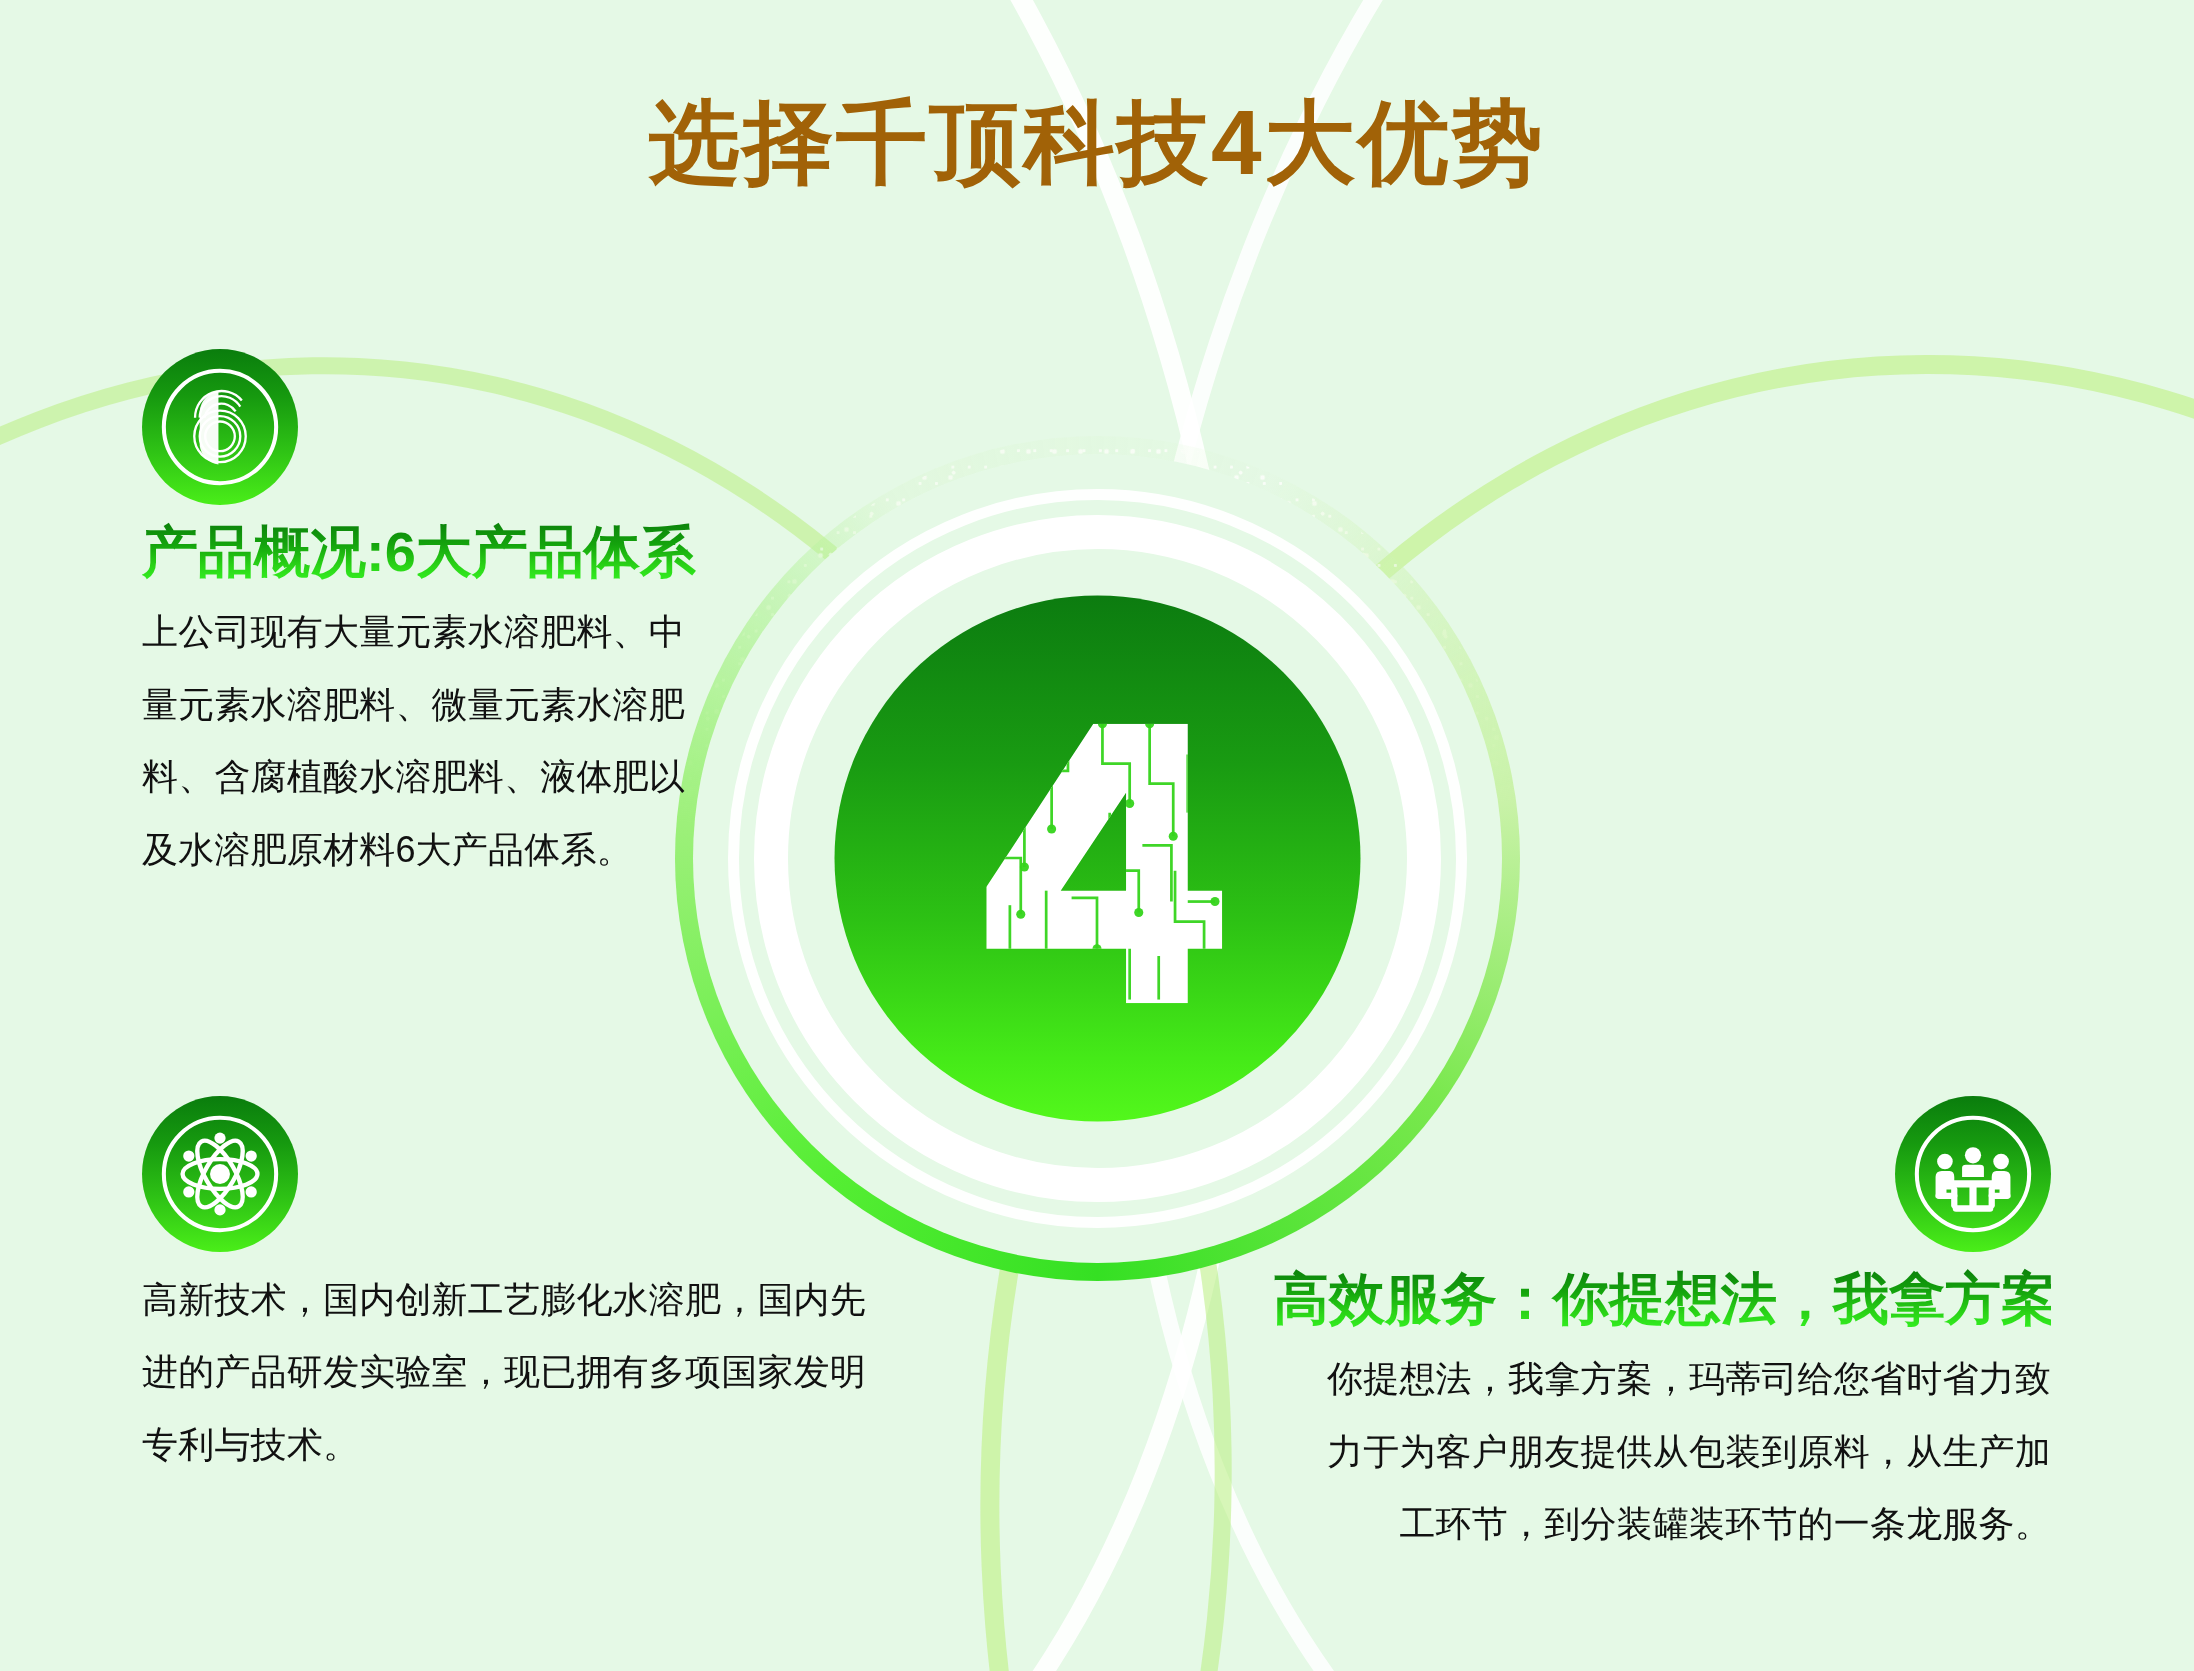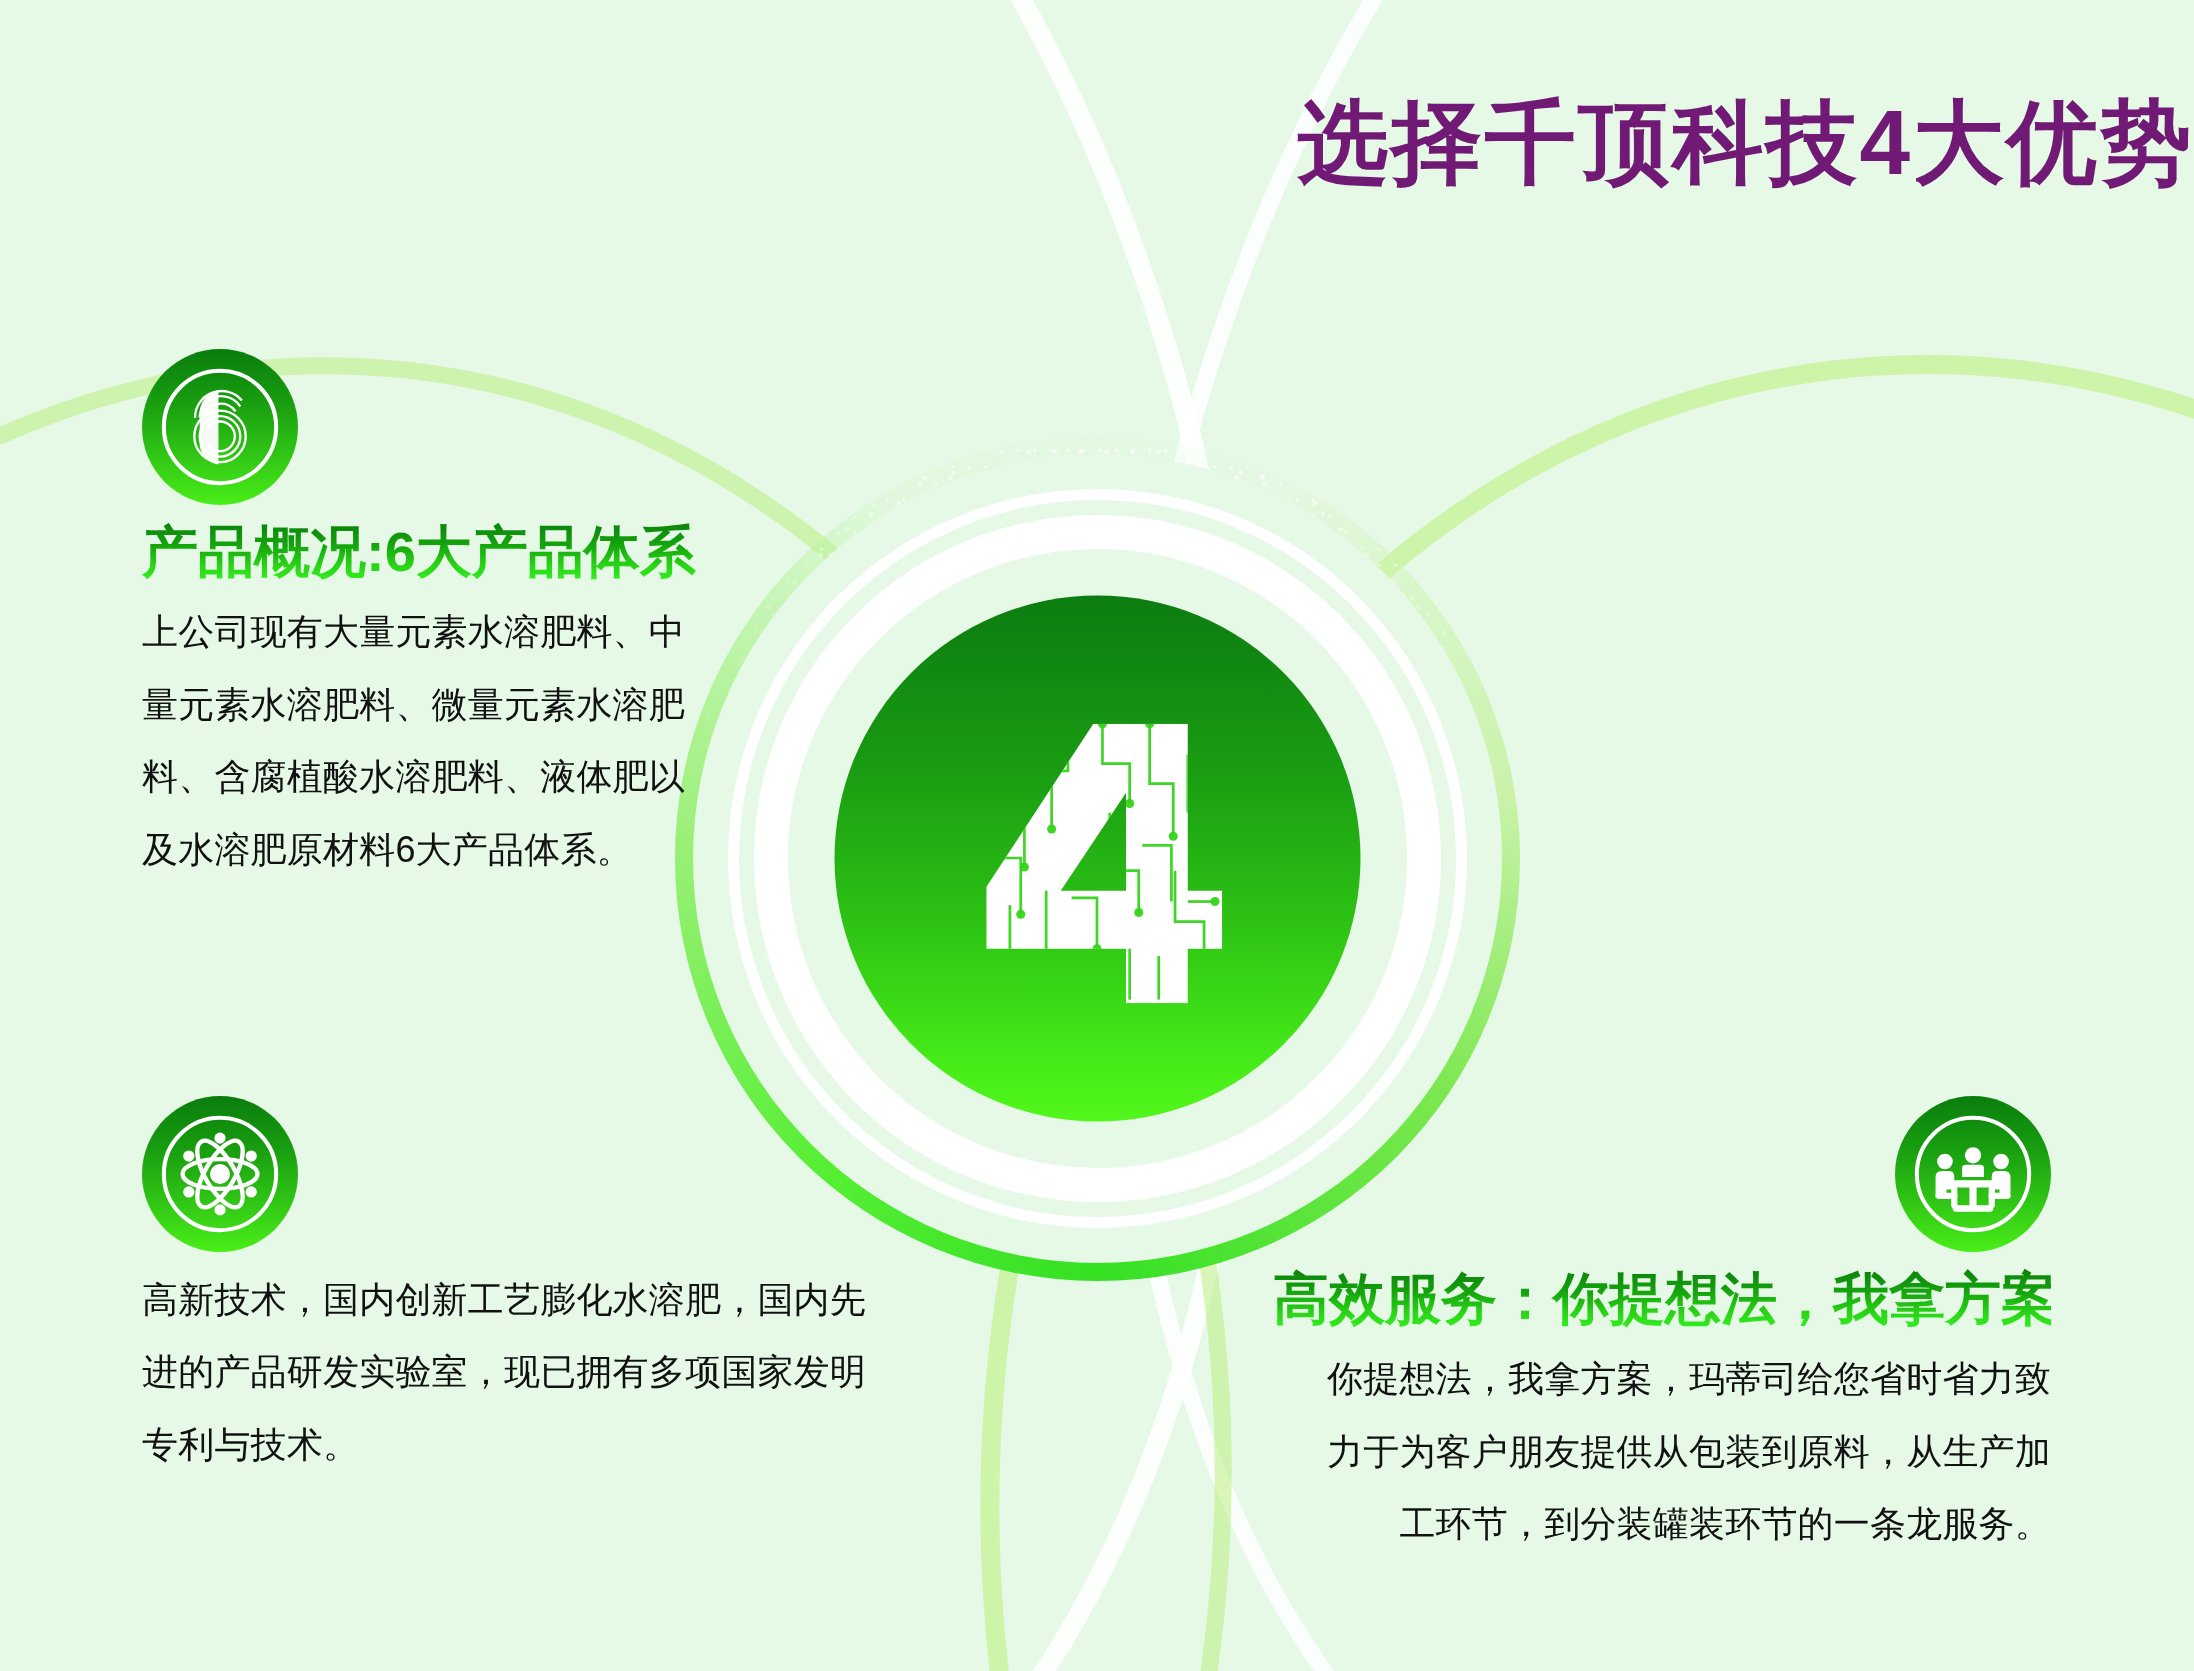--- a/index.html
+++ b/index.html
@@ -124,24 +124,24 @@
   }
   .core-num {
     width: 363px; height: 363px;
   }
 
   
   .title {
     position: absolute;
     left: 0; right: 0;
     top: 95px;
-    text-align: right;
+    text-align: center;
     font-size: 91px;
     font-weight: bold;
-    color: #701a75;
+    color: #a16207;
     letter-spacing: 2.7px;
     line-height: 1.05;
   }
 
   
   .quad { position: absolute; }
 
   .icon-circle {
     width: 156px; height: 156px;
     border-radius: 50%;

